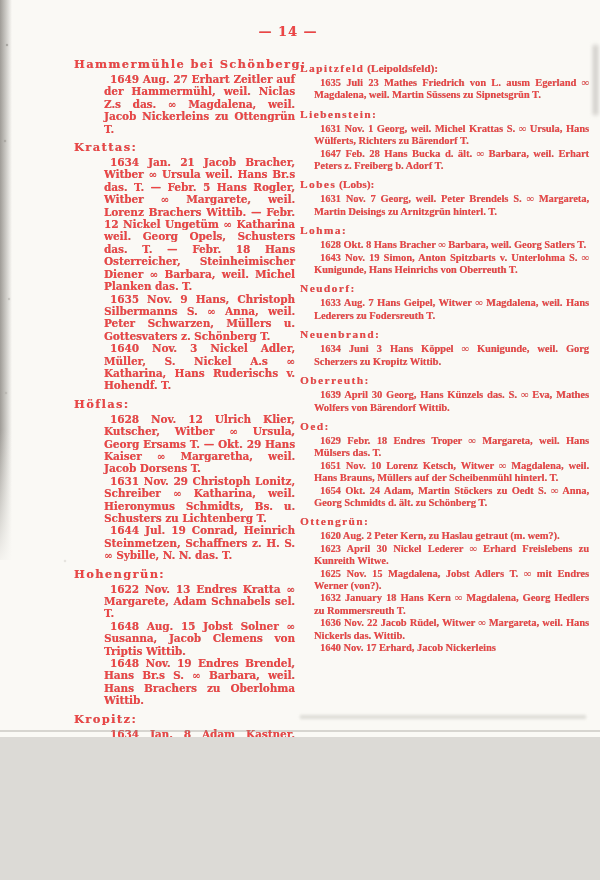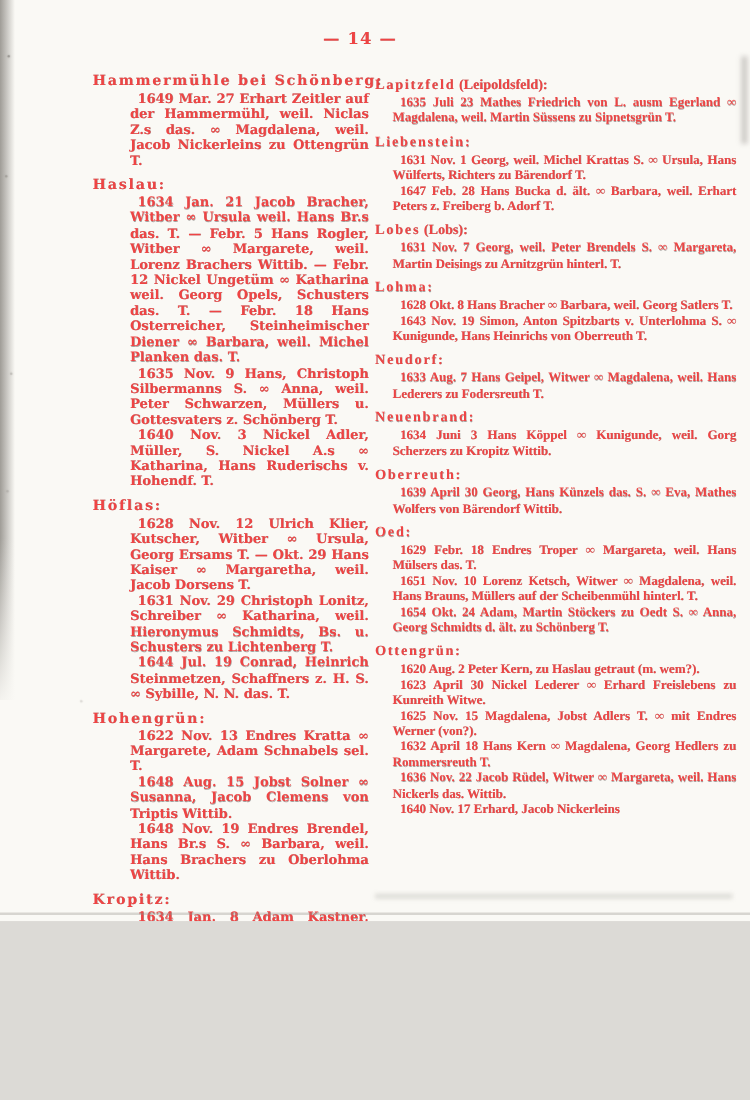--- a/index.html
+++ b/index.html
@@ -72,22 +72,22 @@
   <div class="edge-left-fade"></div>
   <div class="edge-right-smudge"></div>
   <div class="specks"></div>
 
   <div class="page-header">
     <span>— 14 —</span>
   </div>
 
   <div class="col col-left">
       <div class="heading"><span class="hw">Hammermühle bei Schönberg:</span></div>
-      <p class="entry">1649 Mar. 27 Erhart Zeitler auf der Hammermühl, weil. Niclas Z.s das. ∞ Magdalena, weil. Jacob Nickerleins zu Ottengrün T.</p>
-      <div class="heading"><span class="hw">Haslau:</span></div>
+      <p class="entry">1649 Aug. 27 Erhart Zeitler auf der Hammermühl, weil. Niclas Z.s das. ∞ Magdalena, weil. Jacob Nickerleins zu Ottengrün T.</p>
+      <div class="heading"><span class="hw">Krattas:</span></div>
       <p class="entry">1634 Jan. 21 Jacob Bracher, Witber ∞ Ursula weil. Hans Br.s das. T. — Febr. 5 Hans Rogler, Witber ∞ Margarete, weil. Lorenz Brachers Wittib. — Febr. 12 Nickel Ungetüm ∞ Katharina weil. Georg Opels, Schusters das. T. — Febr. 18 Hans Osterreicher, Steinheimischer Diener ∞ Barbara, weil. Michel Planken das. T.</p>
       <p class="entry">1635 Nov. 9 Hans, Christoph Silbermanns S. ∞ Anna, weil. Peter Schwarzen, Müllers u. Gottesvaters z. Schönberg T.</p>
       <p class="entry">1640 Nov. 3 Nickel Adler, Müller, S. Nickel A.s ∞ Katharina, Hans Ruderischs v. Hohendf. T.</p>
       <div class="heading"><span class="hw">Höflas:</span></div>
       <p class="entry">1628 Nov. 12 Ulrich Klier, Kutscher, Witber ∞ Ursula, Georg Ersams T. — Okt. 29 Hans Kaiser ∞ Margaretha, weil. Jacob Dorsens T.</p>
       <p class="entry">1631 Nov. 29 Christoph Lonitz, Schreiber ∞ Katharina, weil. Hieronymus Schmidts, Bs. u. Schusters zu Lichtenberg T.</p>
       <p class="entry">1644 Jul. 19 Conrad, Heinrich Steinmetzen, Schaffners z. H. S. ∞ Sybille, N. N. das. T.</p>
       <div class="heading"><span class="hw">Hohengrün:</span></div>
       <p class="entry">1622 Nov. 13 Endres Kratta ∞ Margarete, Adam Schnabels sel. T.</p>
       <p class="entry">1648 Aug. 15 Jobst Solner ∞ Susanna, Jacob Clemens von Triptis Wittib.</p>
@@ -113,20 +113,20 @@
       <div class="heading"><span class="hw">Oberreuth:</span></div>
       <p class="entry">1639 April 30 Georg, Hans Künzels das. S. ∞ Eva, Mathes Wolfers von Bärendorf Wittib.</p>
       <div class="heading"><span class="hw">Oed:</span></div>
       <p class="entry">1629 Febr. 18 Endres Troper ∞ Margareta, weil. Hans Mülsers das. T.</p>
       <p class="entry">1651 Nov. 10 Lorenz Ketsch, Witwer ∞ Magdalena, weil. Hans Brauns, Müllers auf der Scheibenmühl hinterl. T.</p>
       <p class="entry">1654 Okt. 24 Adam, Martin Stöckers zu Oedt S. ∞ Anna, Georg Schmidts d. ält. zu Schönberg T.</p>
       <div class="heading"><span class="hw">Ottengrün:</span></div>
       <p class="entry">1620 Aug. 2 Peter Kern, zu Haslau getraut (m. wem?).</p>
       <p class="entry">1623 April 30 Nickel Lederer ∞ Erhard Freislebens zu Kunreith Witwe.</p>
       <p class="entry">1625 Nov. 15 Magdalena, Jobst Adlers T. ∞ mit Endres Werner (von?).</p>
-      <p class="entry">1632 April 18 Hans Kern ∞ Magdalena, Georg Hedlers zu Rommersreuth T.</p>
+      <p class="entry">1632 January 18 Hans Kern ∞ Magdalena, Georg Hedlers zu Rommersreuth T.</p>
       <p class="entry">1636 Nov. 22 Jacob Rüdel, Witwer ∞ Margareta, weil. Hans Nickerls das. Wittib.</p>
       <p class="entry">1640 Nov. 17 Erhard, Jacob Nickerleins</p>
     </div>
 
   <div class="bottom-ghost"></div>
   <div class="bottom-line"></div>
 </div>
 
 </body></html>

